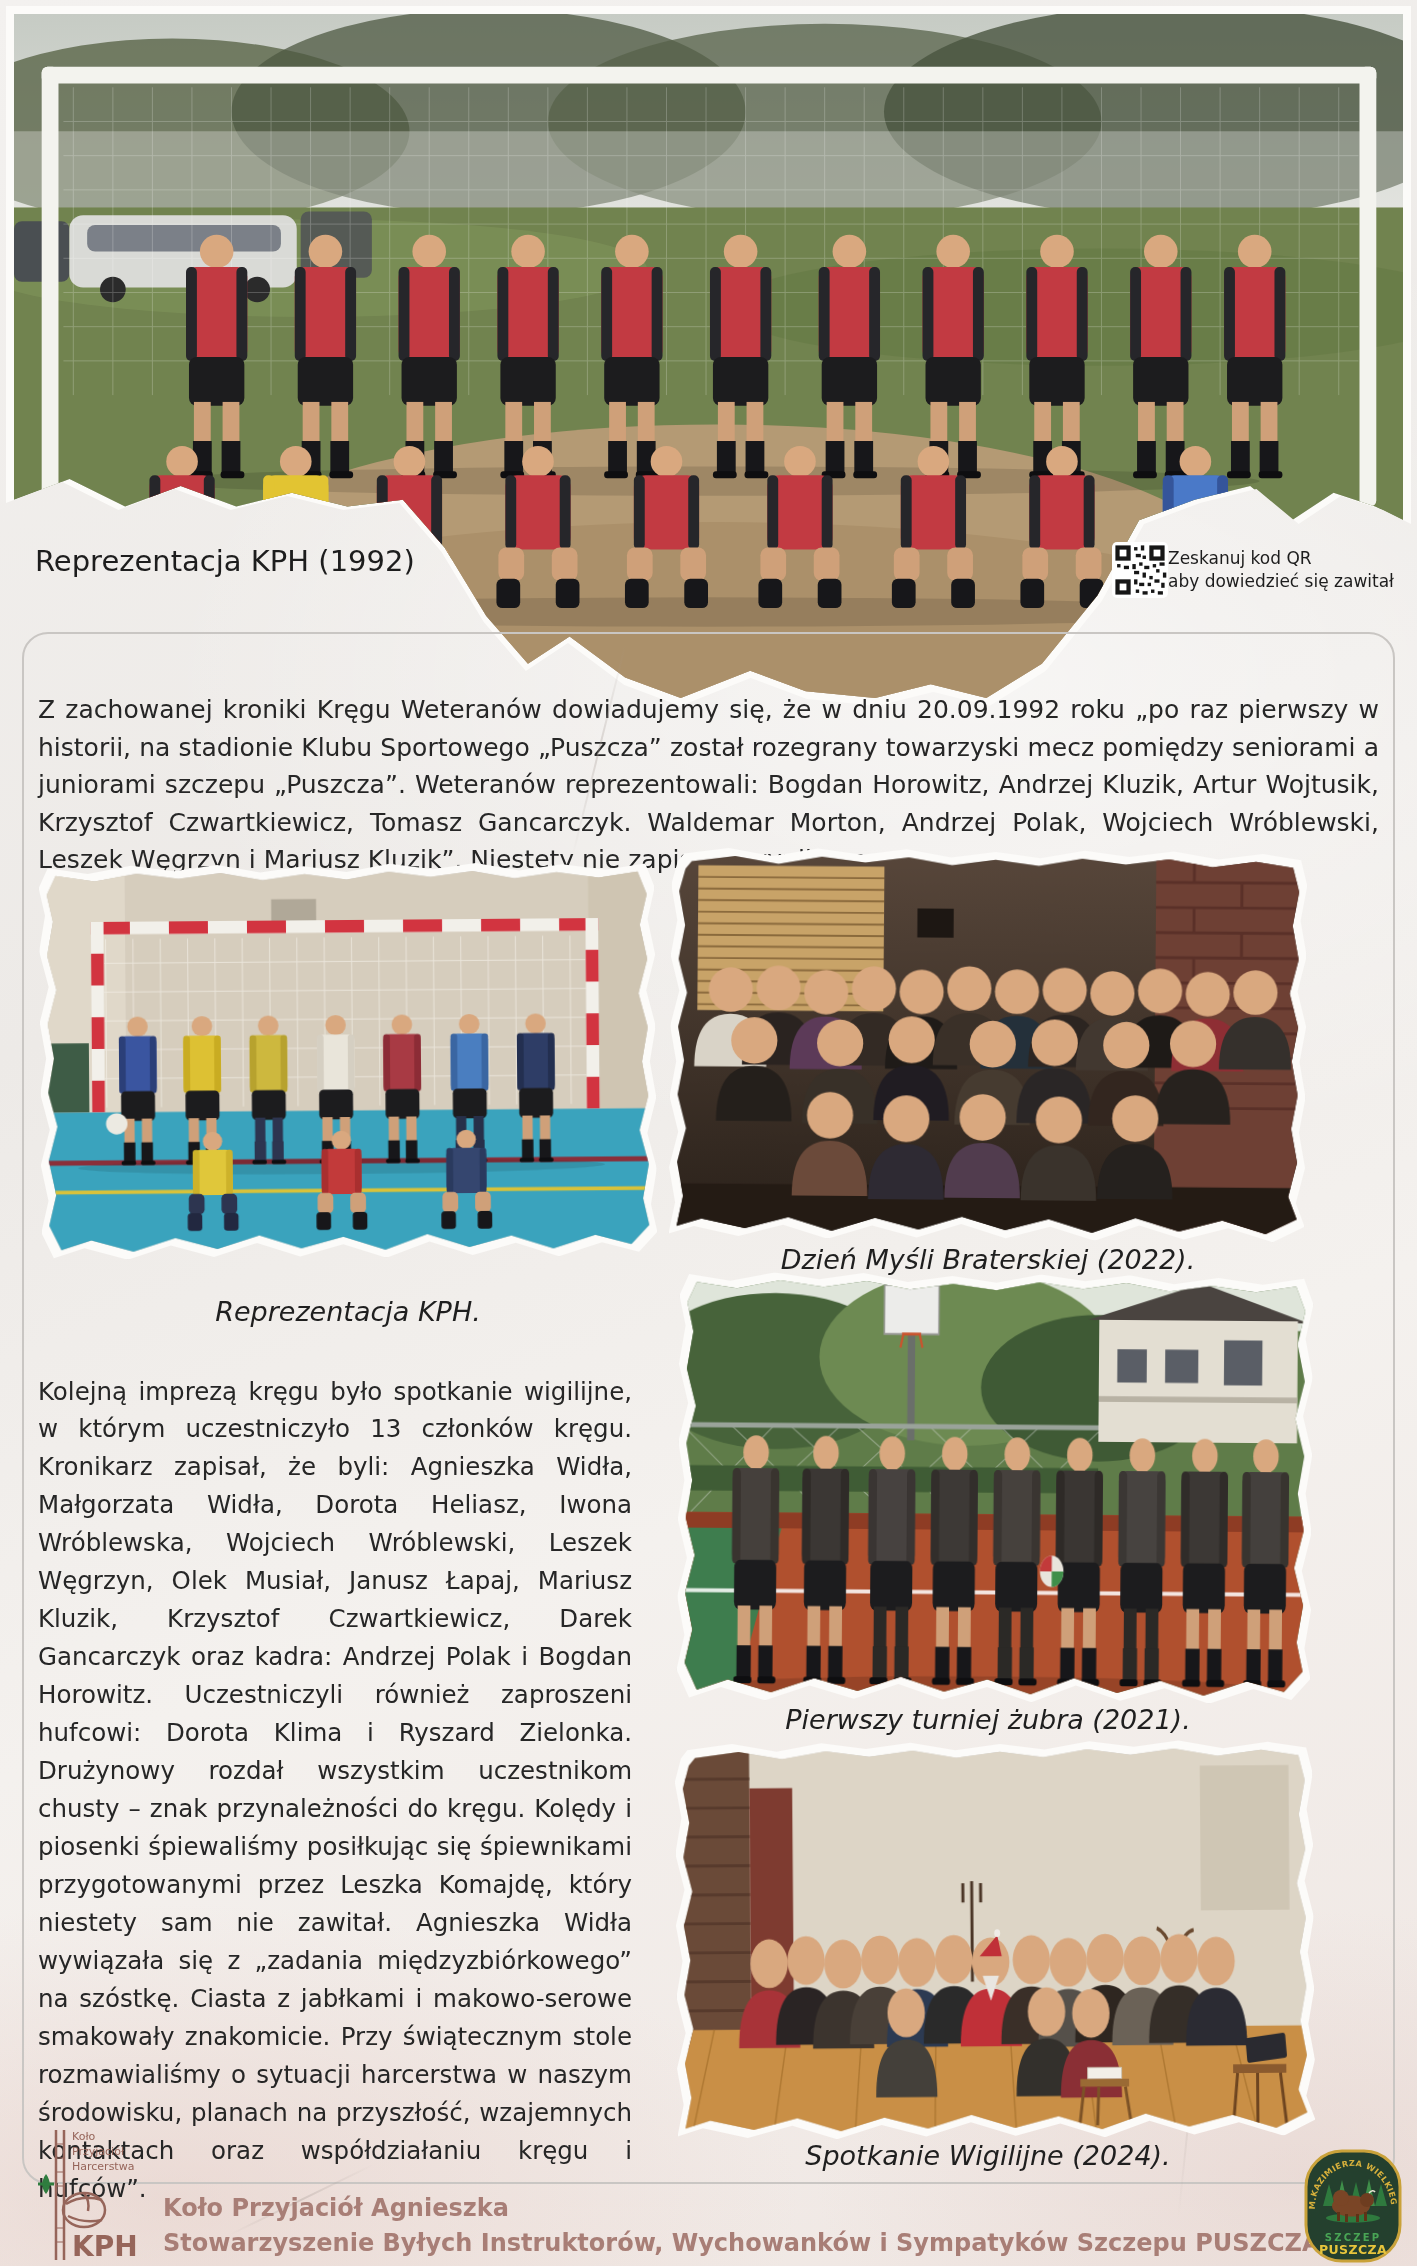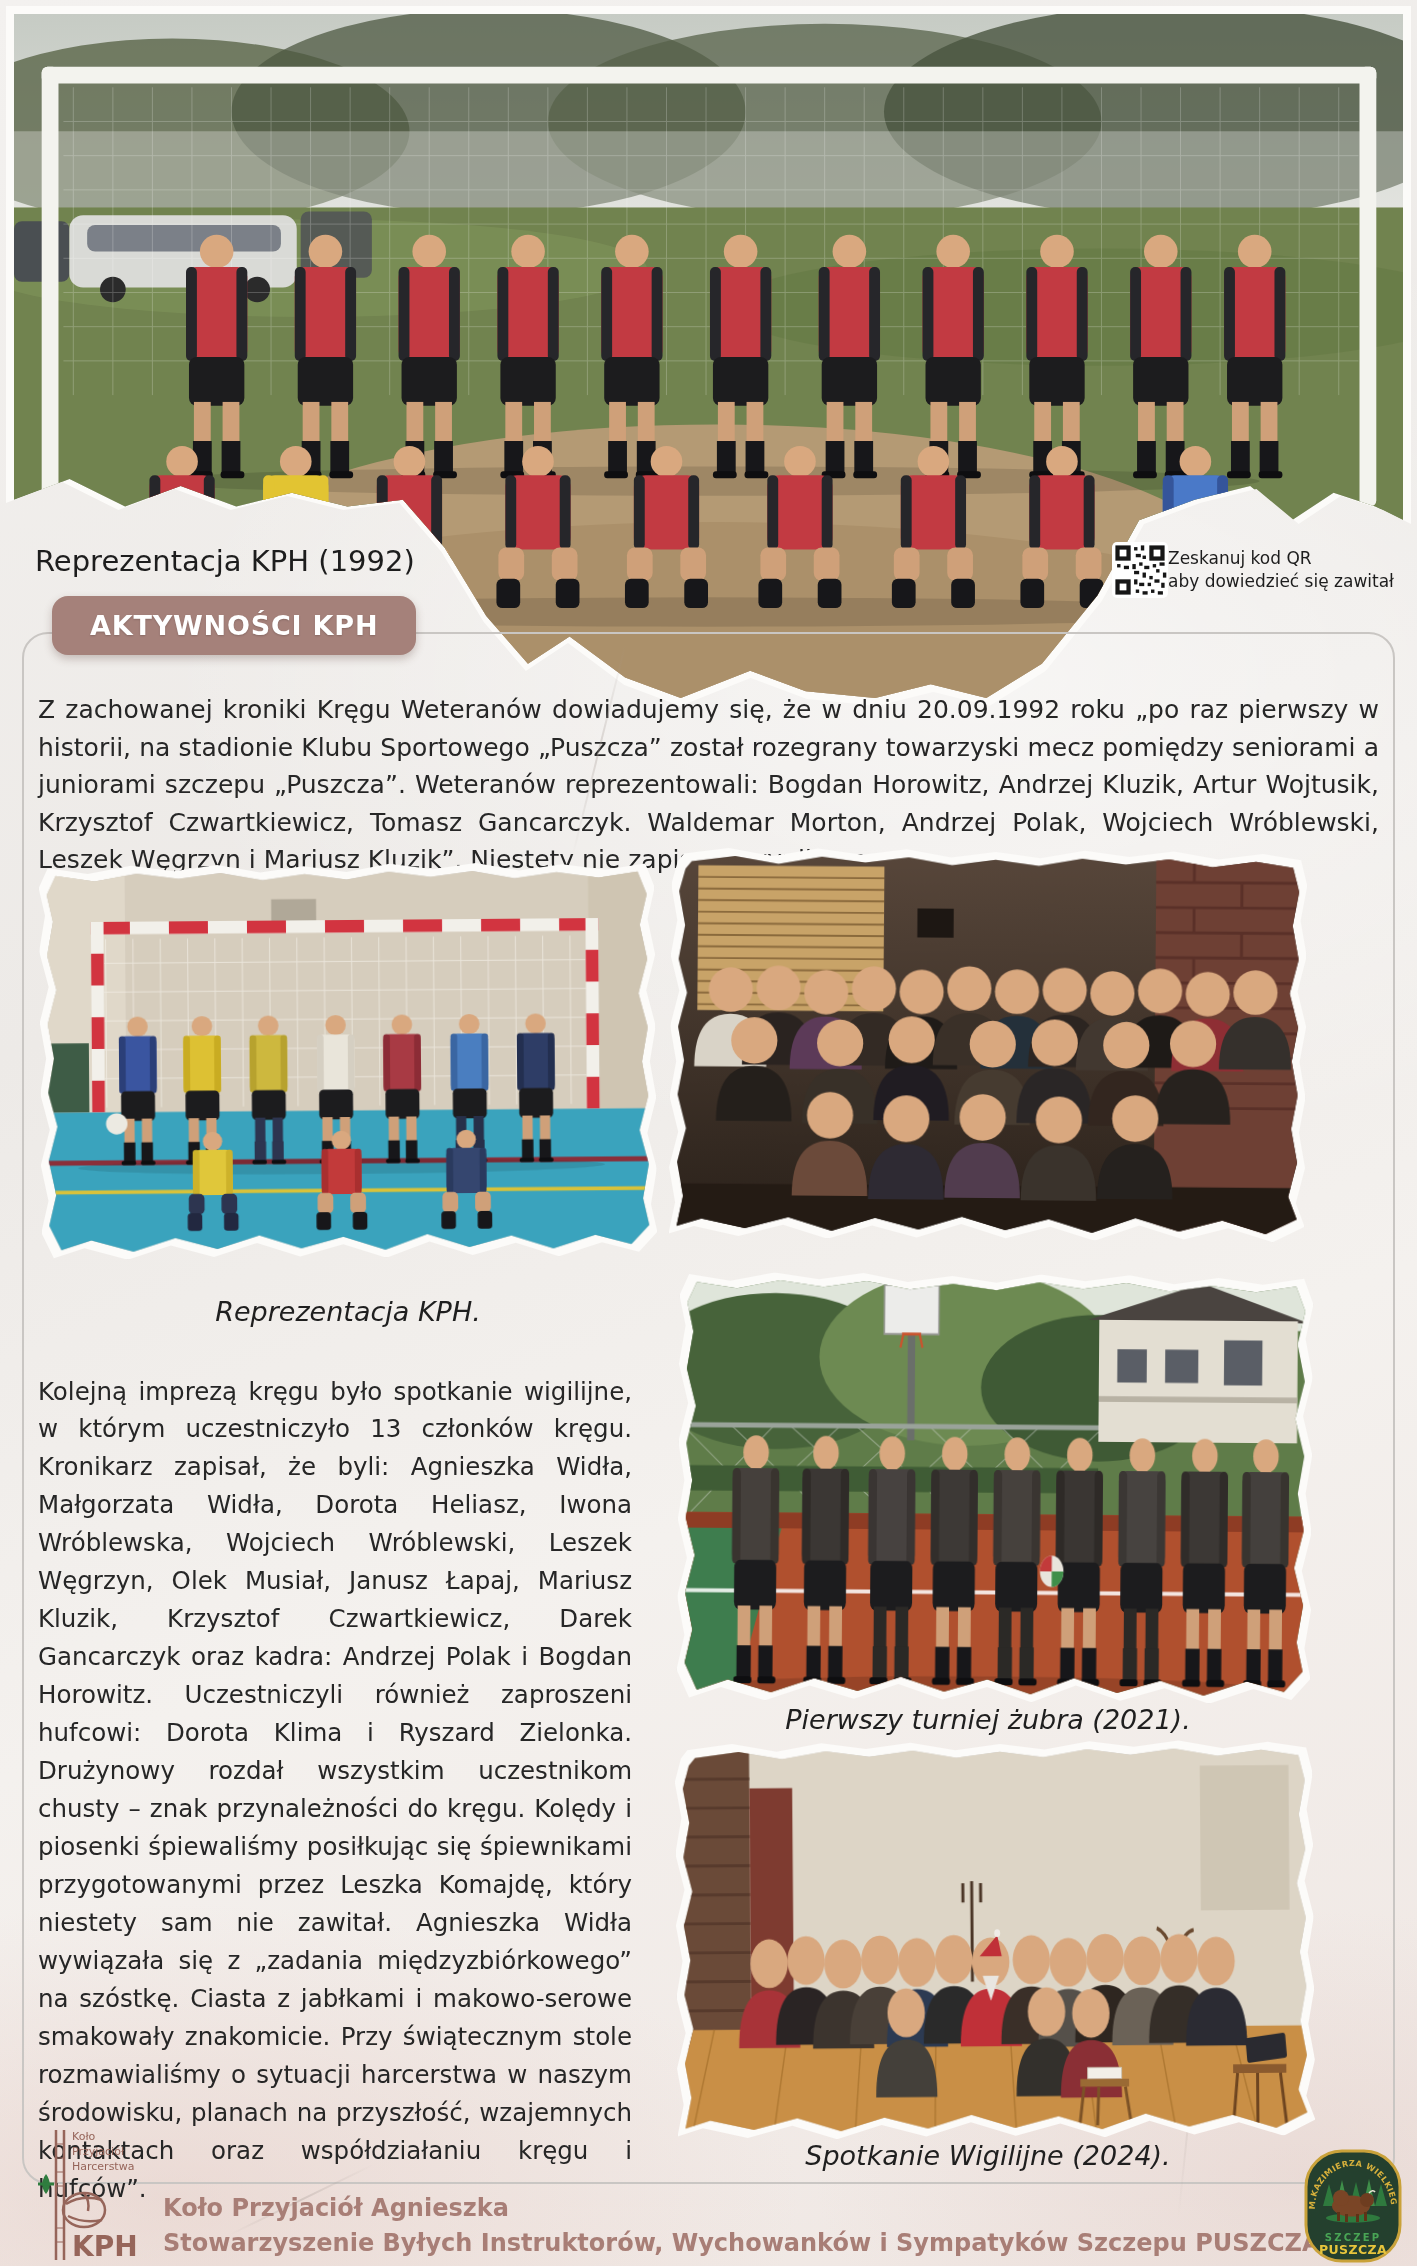--- a/index.html
+++ b/index.html
@@ -175,21 +175,20 @@
           <rect x="23" y="28" width="2" height="2"></rect>
         <rect x="27" y="29" width="3" height="2"></rect>
       </g>
     </svg>
     <div class="qr-txt">
       <div>Zeskanuj kod QR</div>
       <div>aby dowiedzieć się zawitał</div>
     </div>
   </div>
 
-  <div class="banner">AKTYWNOŚCI KPH</div>
   <div class="content-box"></div>
   <p class="intro">Z zachowanej kroniki Kręgu Weteranów dowiadujemy się, że w dniu 20.09.1992 roku „po raz pierwszy w historii, na stadionie Klubu Sportowego „Puszcza” został rozegrany towarzyski mecz pomiędzy seniorami a juniorami szczepu „Puszcza”. Weteranów reprezentowali: Bogdan Horowitz, Andrzej Kluzik, Artur Wojtusik, Krzysztof Czwartkiewicz, Tomasz Gancarczyk. Waldemar Morton, Andrzej Polak, Wojciech Wróblewski, Leszek Węgrzyn i Mariusz Kluzik”. Niestety nie zapisano wyniku meczu.</p>
 
   <div class="photo-frame torn-a rot-n" style="left:40px;top:862px;width:616px;height:396px;z-index:3;">
     <div class="ph-inner torn-a">
       <svg viewBox="0 0 615 395" preserveAspectRatio="none">
         <rect width="615" height="395" fill="#d6cdbd"></rect>
         <rect x="0" y="0" width="80" height="250" fill="#e0d8c9"></rect>
         <rect x="555" y="0" width="60" height="250" fill="#cfc5b2"></rect>
         <rect x="230" y="30" width="46" height="30" fill="#8a8374" opacity=".5"></rect>
@@ -277,20 +276,21 @@
         <rect x="0" y="342" width="650" height="48" fill="#241b14"></rect>
         <use href="#person" transform="translate(160,345) scale(2.2)" style="--coat:#6b4a3a"></use>
         <use href="#person" transform="translate(240,348) scale(2.2)" style="--coat:#2e2a33"></use>
         <use href="#person" transform="translate(320,346) scale(2.2)" style="--coat:#513c4e"></use>
         <use href="#person" transform="translate(400,348) scale(2.2)" style="--coat:#3a332c"></use>
         <use href="#person" transform="translate(480,346) scale(2.2)" style="--coat:#25211e"></use>
       </svg>
     </div>
   </div>
 
+  <div class="caption" style="left:660px;top:1244px;width:656px;">Dzień Myśli Braterskiej (2022).</div>
   <div class="caption" style="left:40px;top:1296px;width:616px;font-style:italic;">Reprezentacja KPH.</div>
 
   <p class="column">Kolejną imprezą kręgu było spotkanie wigilijne, w którym uczestniczyło 13 członków kręgu. Kronikarz zapisał, że byli: Agnieszka Widła, Małgorzata Widła, Dorota Heliasz, Iwona Wróblewska, Wojciech Wróblewski, Leszek Węgrzyn, Olek Musiał, Janusz Łapaj, Mariusz Kluzik, Krzysztof Czwartkiewicz, Darek Gancarczyk oraz kadra: Andrzej Polak i Bogdan Horowitz. Uczestniczyli również zaproszeni hufcowi: Dorota Klima i Ryszard Zielonka. Drużynowy rozdał wszystkim uczestnikom chusty – znak przynależności do kręgu. Kolędy i piosenki śpiewaliśmy posiłkując się śpiewnikami przygotowanymi przez Leszka Komajdę, który niestety sam nie zawitał. Agnieszka Widła wywiązała się z „zadania międzyzbiórkowego” na szóstkę. Ciasta z jabłkami i makowo-serowe smakowały znakomicie. Przy świątecznym stole rozmawialiśmy o sytuacji harcerstwa w naszym środowisku, planach na przyszłość, wzajemnych kontaktach oraz współdziałaniu kręgu i hufców”.</p>
 
   <div class="photo-frame torn-a rot-p" style="left:678px;top:1272px;width:634px;height:430px;z-index:3;">
     <div class="ph-inner torn-a">
       <svg viewBox="0 0 840 424" preserveAspectRatio="none">
         <rect width="840" height="424" fill="#5f7c49"></rect>
         <rect x="0" y="0" width="840" height="50" fill="#dfe5da"></rect>
         <ellipse cx="120" cy="95" rx="180" ry="80" fill="#47633a"></ellipse>

